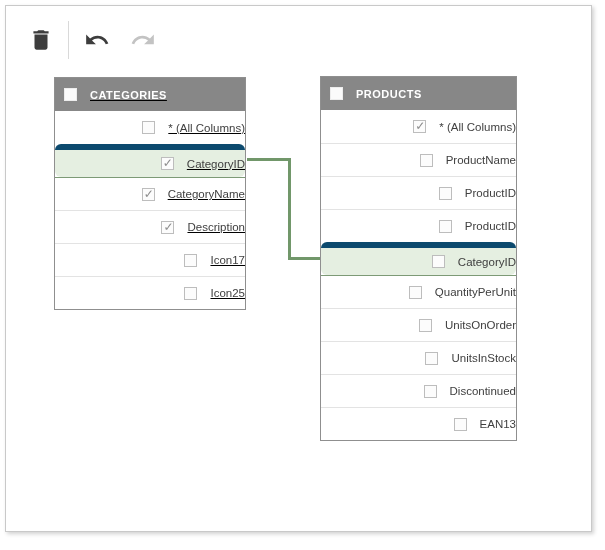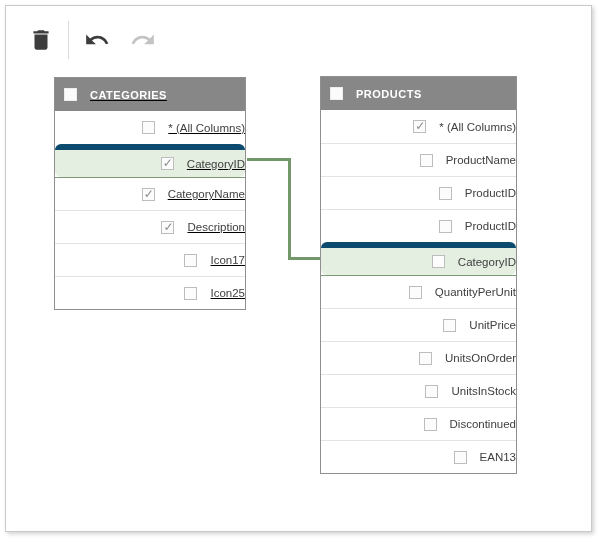--- a/index.html
+++ b/index.html
@@ -143,24 +143,20 @@
         <div class="row highlighted">
           <span class="checkbox"></span>
           <span class="row-label">CategoryID</span>
         </div>
         <div class="row">
           <span class="checkbox"></span>
           <span class="row-label">QuantityPerUnit</span>
         </div>
         <div class="row">
           <span class="checkbox"></span>
-          <span class="row-label">UnitPrice</span>
-        </div>
-        <div class="row">
-          <span class="checkbox"></span>
           <span class="row-label">UnitsOnOrder</span>
         </div>
         <div class="row">
           <span class="checkbox"></span>
           <span class="row-label">UnitsInStock</span>
         </div>
         <div class="row">
           <span class="checkbox"></span>
           <span class="row-label">Discontinued</span>
         </div>

